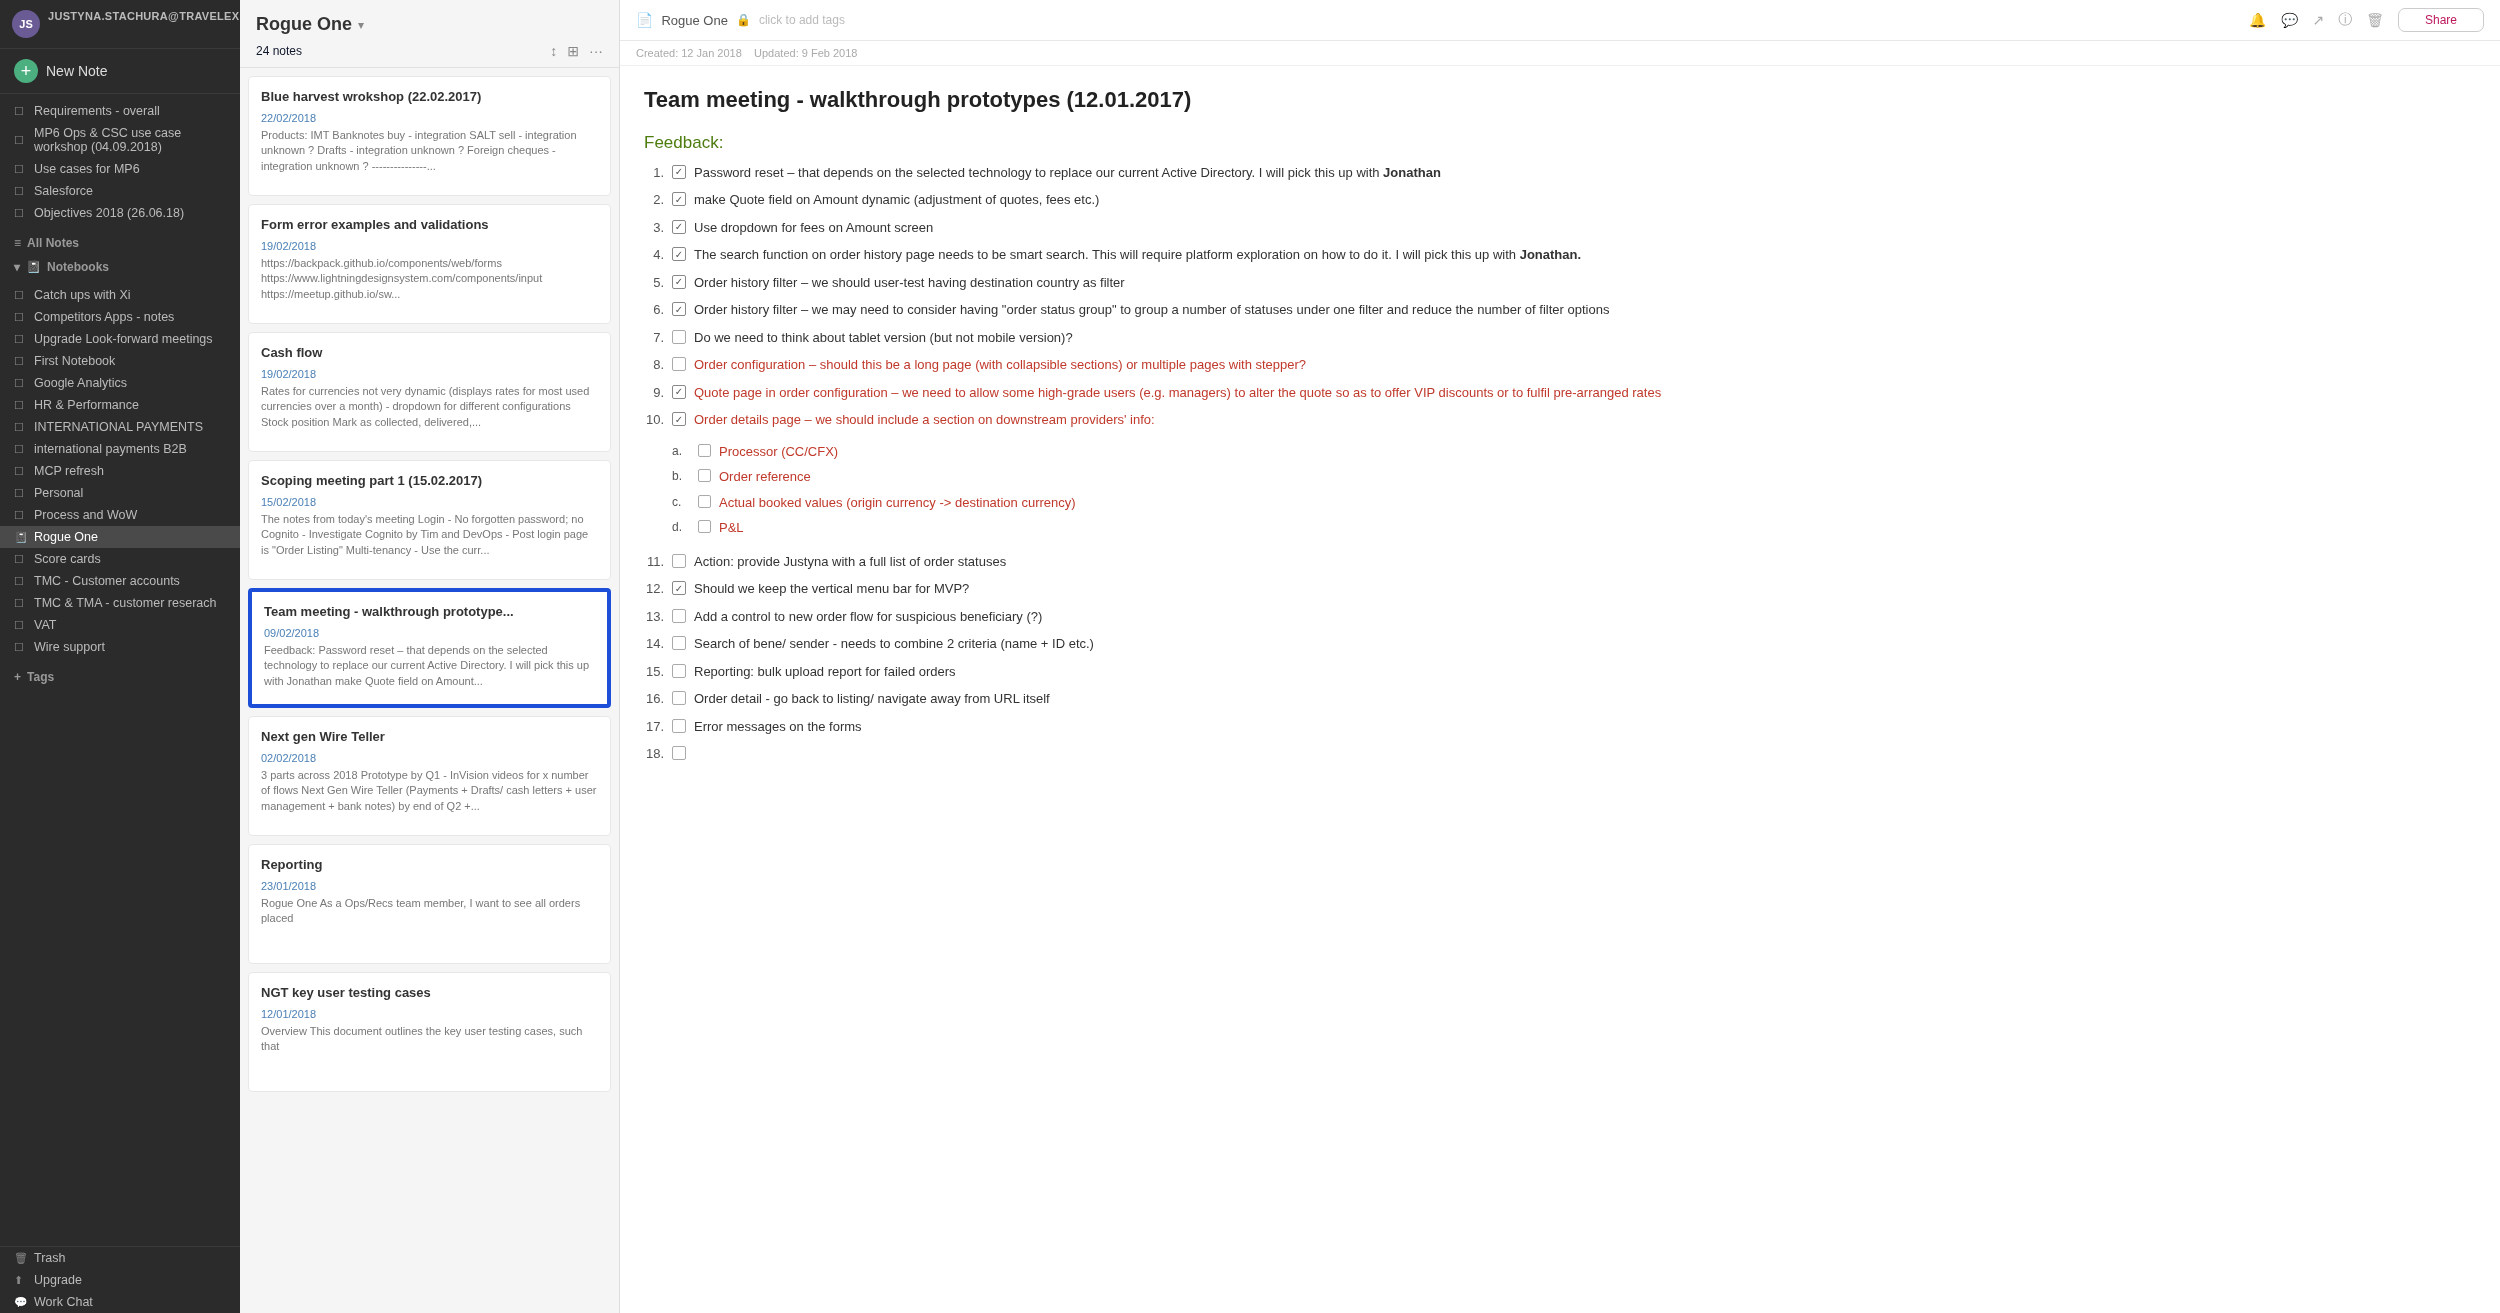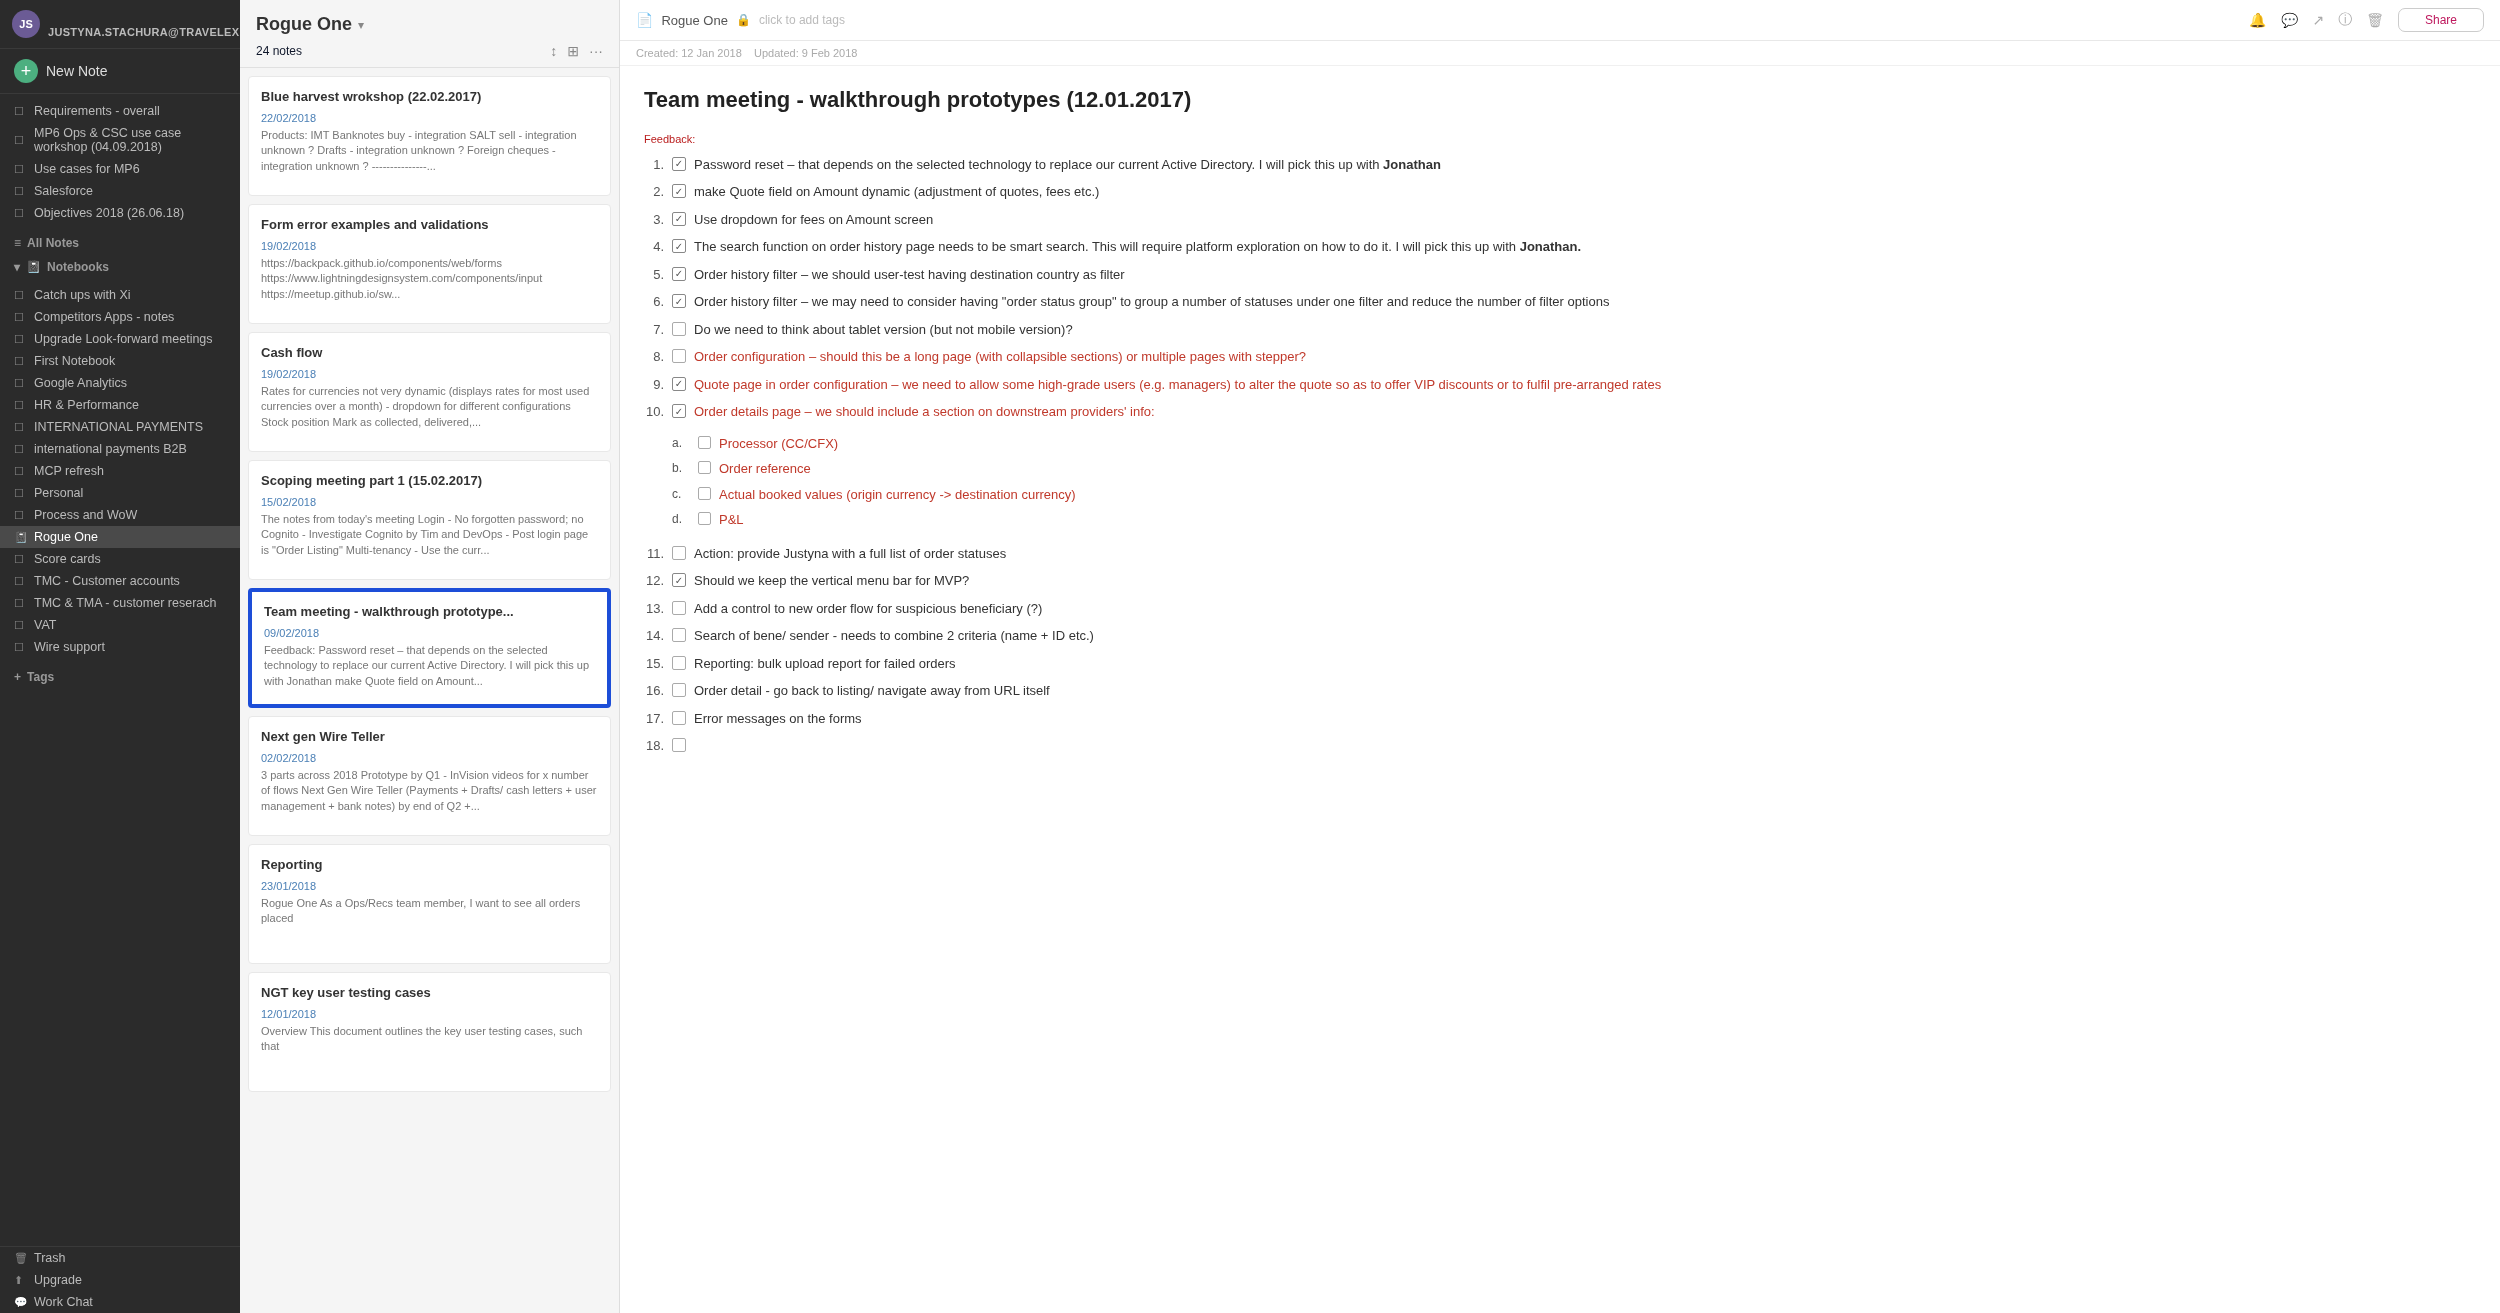--- a/index.html
+++ b/index.html
@@ -14,21 +14,21 @@
       display: flex;
       flex-direction: column;
       height: 100vh;
       overflow-y: auto;
     }
     #sidebar::-webkit-scrollbar { width: 4px; }
     #sidebar::-webkit-scrollbar-thumb { background: #555; }
 
     .sidebar-header {
       display: flex;
-      align-items: flex-end;
+      align-items: flex-start;
       gap: 8px;
       padding: 10px 12px;
       border-bottom: 1px solid #3a3a3a;
       cursor: pointer;
     }
     .sidebar-avatar {
       width: 28px; height: 28px;
       background: #6b5b95;
       border-radius: 50%;
       display: flex; align-items: center; justify-content: center;
@@ -213,22 +213,22 @@
     .main-body::-webkit-scrollbar-thumb { background: #ddd; }
 
     .note-heading {
       font-size: 22px;
       font-weight: 600;
       color: #222;
       margin-bottom: 18px;
       line-height: 1.3;
     }
     .feedback-label {
-      font-size: 11px;
-      color: #b91c1c;
+      font-size: 17px;
+      color: #4d7c0f;
       margin-bottom: 10px;
       font-weight: 500;
     }
     .note-list { list-style: none; padding: 0; }
     .note-list li {
       display: flex;
       align-items: flex-start;
       gap: 8px;
       margin-bottom: 8px;
       font-size: 13px;

